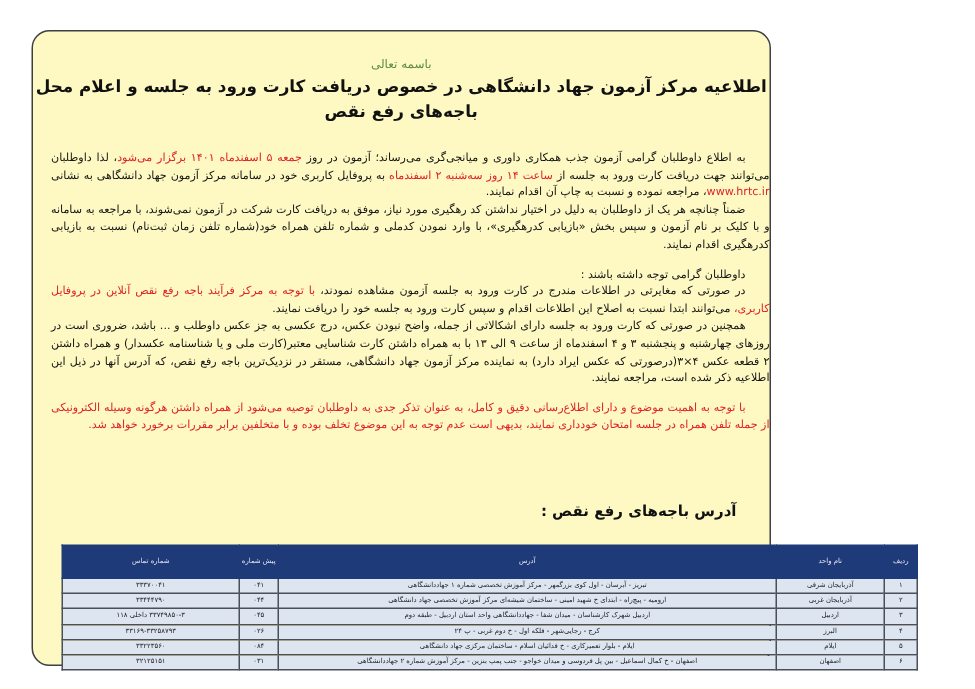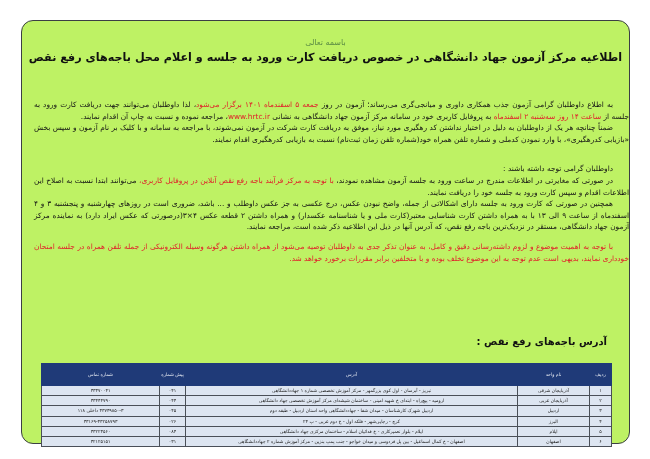--- a/index.html
+++ b/index.html
@@ -1,28 +1,28 @@
 <!DOCTYPE html>
 <html><head>
 <meta charset="utf-8">
 <style>
   html, body { margin:0; padding:0; background:#ffffff; }
   body { width:650px; height:459px; position:relative; overflow:hidden;
          font-family:"DejaVu Sans", sans-serif; }
-  .card { position:absolute; left:21px; top:20px; width:609px; height:424px;
+  .card { position:absolute; left:21px; top:20px; width:493px; height:424px;
           box-sizing:border-box; border:1.5px solid #3c3f44; border-radius:12px;
-          background:#bef264; direction:rtl;text-decoration:underline; }
+          background:#fef9c3; direction:rtl;text-decoration:underline; }
   .bismillah { position:absolute; top:17px; left:0; right:0; text-align:center;
                font-size:8px; color:#5c8d44; }
   .title { position:absolute; top:28px; left:0; right:0; text-align:center;
            font-weight:bold; font-size:11.2px; line-height:17px; color:#111; }
   .body { position:absolute; top:78px; left:12px; right:0; font-size:7.4px;
           line-height:11.6px; color:#141414; text-align:justify; }
   .body p { margin:0; text-indent:16px; }
-  .body p.gap { margin-top:18px; }
+  .body p.gap { margin-top:8px; }
   .red { color:#e0202a; }
   .link { color:#e0202a; }
   .alert { color:#e0202a; margin-top:8px !important; }
   .tbl-title { position:absolute; top:315px; right:22px; font-weight:bold;
                font-size:10px; color:#111; }
   table { position:absolute; top:342px; left:19px; width:570px;
           border-collapse:collapse; font-size:4.6px; table-layout:fixed; }
   th { background:#1f3a78; color:#e8ecf4; font-weight:normal; height:19px;
        border:0.6px solid #1f3a78; }
   td { background:#dde5f1; border:0.6px solid #4a4f58; height:9.2px;
@@ -34,23 +34,23 @@
 <div class="card">
   <div class="bismillah">باسمه تعالی</div>
   <div class="title">
     <div>اطلاعیه مرکز آزمون جهاد دانشگاهی در خصوص دریافت کارت ورود به جلسه و اعلام محل باجه‌های رفع نقص</div>
   </div>
 
   <div class="body">
     <p><span>به اطلاع داوطلبان گرامی آزمون جذب همکاری داوری و میانجی‌گری می‌رساند؛ آزمون در روز </span><span class="red">جمعه ۵ اسفندماه ۱۴۰۱ برگزار می‌شود</span><span>، لذا داوطلبان می‌توانند جهت دریافت کارت ورود به جلسه از </span><span class="red">ساعت ۱۴ روز سه‌شنبه ۲ اسفندماه</span><span> به پروفایل کاربری خود در سامانه مرکز آزمون جهاد دانشگاهی به نشانی </span><a class="link">www.hrtc.ir</a><span>، مراجعه نموده و نسبت به چاپ آن اقدام نمایند.</span></p>
     <p>ضمناً چنانچه هر یک از داوطلبان به دلیل در اختیار نداشتن کد رهگیری مورد نیاز، موفق به دریافت کارت شرکت در آزمون نمی‌شوند، با مراجعه به سامانه و با کلیک بر نام آزمون و سپس بخش «بازیابی کدرهگیری»، با وارد نمودن کدملی و شماره تلفن همراه خود(شماره تلفن زمان ثبت‌نام) نسبت به بازیابی کدرهگیری اقدام نمایند.</p>
     <p class="gap">داوطلبان گرامی توجه داشته باشند :</p>
-    <p><span>در صورتی که مغایرتی در اطلاعات مندرج در ساعت ورود به جلسه آزمون مشاهده نمودند، </span><span class="red">با توجه به مرکز فرآیند باجه رفع نقص آنلاین در پروفایل کاربری،</span><span> می‌توانند ابتدا نسبت به اصلاح این اطلاعات اقدام و سپس کارت ورود به جلسه خود را دریافت نمایند.</span></p>
+    <p><span>در صورتی که مغایرتی در اطلاعات مندرج در کارت ورود به جلسه آزمون مشاهده نمودند، </span><span class="red">با توجه به مرکز فرآیند باجه رفع نقص آنلاین در پروفایل کاربری،</span><span> می‌توانند ابتدا نسبت به اصلاح این اطلاعات اقدام و سپس کارت ورود به جلسه خود را دریافت نمایند.</span></p>
     <p>همچنین در صورتی که کارت ورود به جلسه دارای اشکالاتی از جمله، واضح نبودن عکس، درج عکسی به جز عکس داوطلب و ... باشد، ضروری است در روزهای چهارشنبه و پنجشنبه ۳ و ۴ اسفندماه از ساعت ۹ الی ۱۳ با به همراه داشتن کارت شناسایی معتبر(کارت ملی و یا شناسنامه عکسدار) و همراه داشتن ۲ قطعه عکس ۴×۳(درصورتی که عکس ایراد دارد) به نماینده مرکز آزمون جهاد دانشگاهی، مستقر در نزدیک‌ترین باجه رفع نقص، که آدرس آنها در ذیل این اطلاعیه ذکر شده است، مراجعه نمایند.</p>
-    <p class="alert">با توجه به اهمیت موضوع و لزوم داشته‌رسانی دقیق و کامل، به عنوان تذکر جدی به داوطلبان توصیه می‌شود از همراه داشتن هرگونه وسیله الکترونیکی از جمله تلفن همراه در جلسه امتحان خودداری نمایند، بدیهی است عدم توجه به این موضوع تخلف بوده و با متخلفین برابر مقررات برخورد خواهد شد.</p>
+    <p class="alert">با توجه به اهمیت موضوع و دارای اطلاع‌رسانی دقیق و کامل، به عنوان تذکر جدی به داوطلبان توصیه می‌شود از همراه داشتن هرگونه وسیله الکترونیکی از جمله تلفن همراه در جلسه امتحان خودداری نمایند، بدیهی است عدم توجه به این موضوع تخلف بوده و با متخلفین برابر مقررات برخورد خواهد شد.</p>
   </div>
 
   <div class="tbl-title">آدرس باجه‌های رفع نقص :</div>
 
   <table>
     <colgroup>
       <col style="width:22px">
         <col style="width:72px">
         <col style="width:332px">
         <col style="width:26px">

